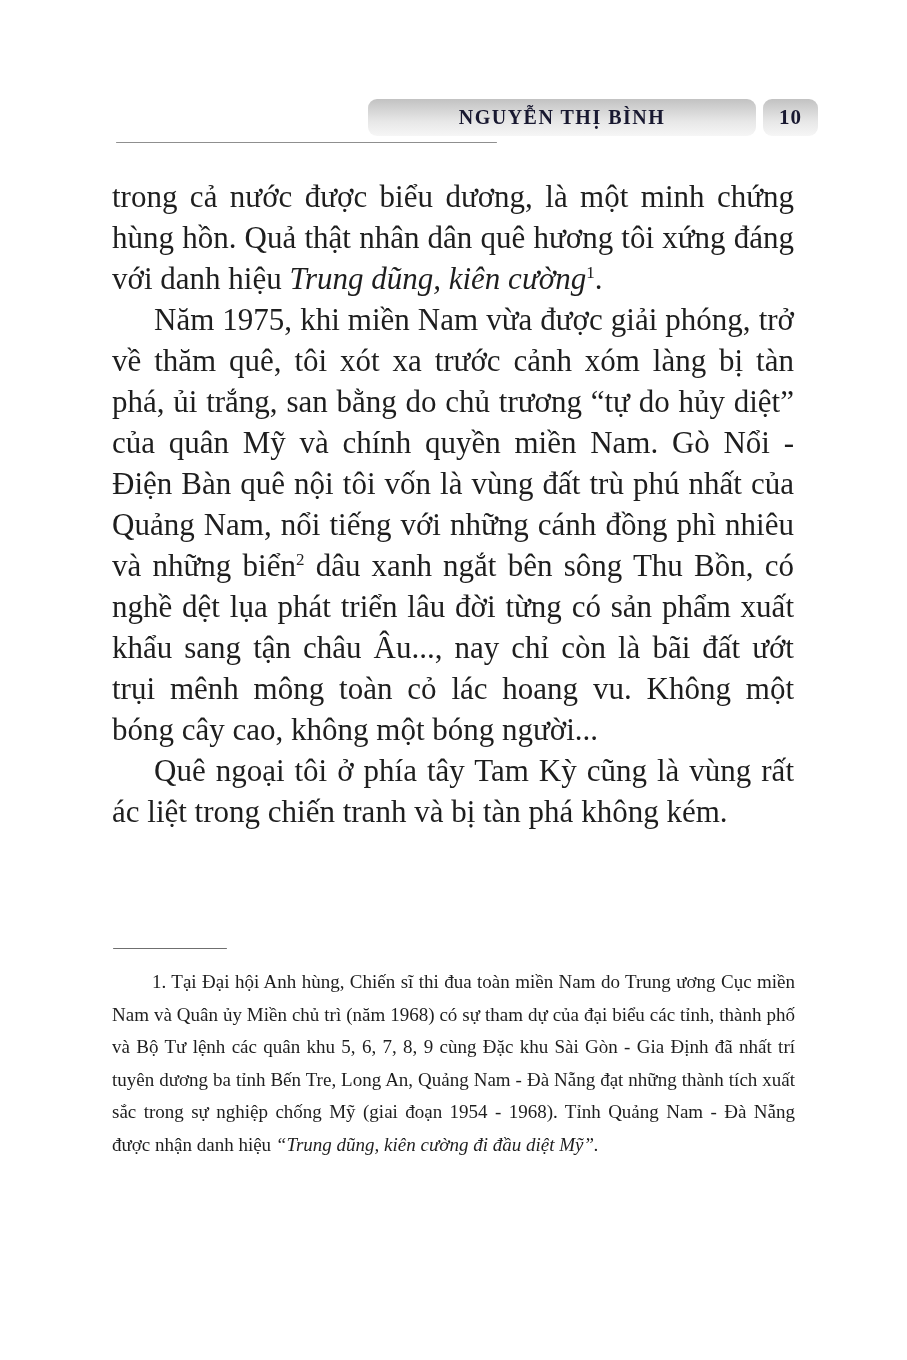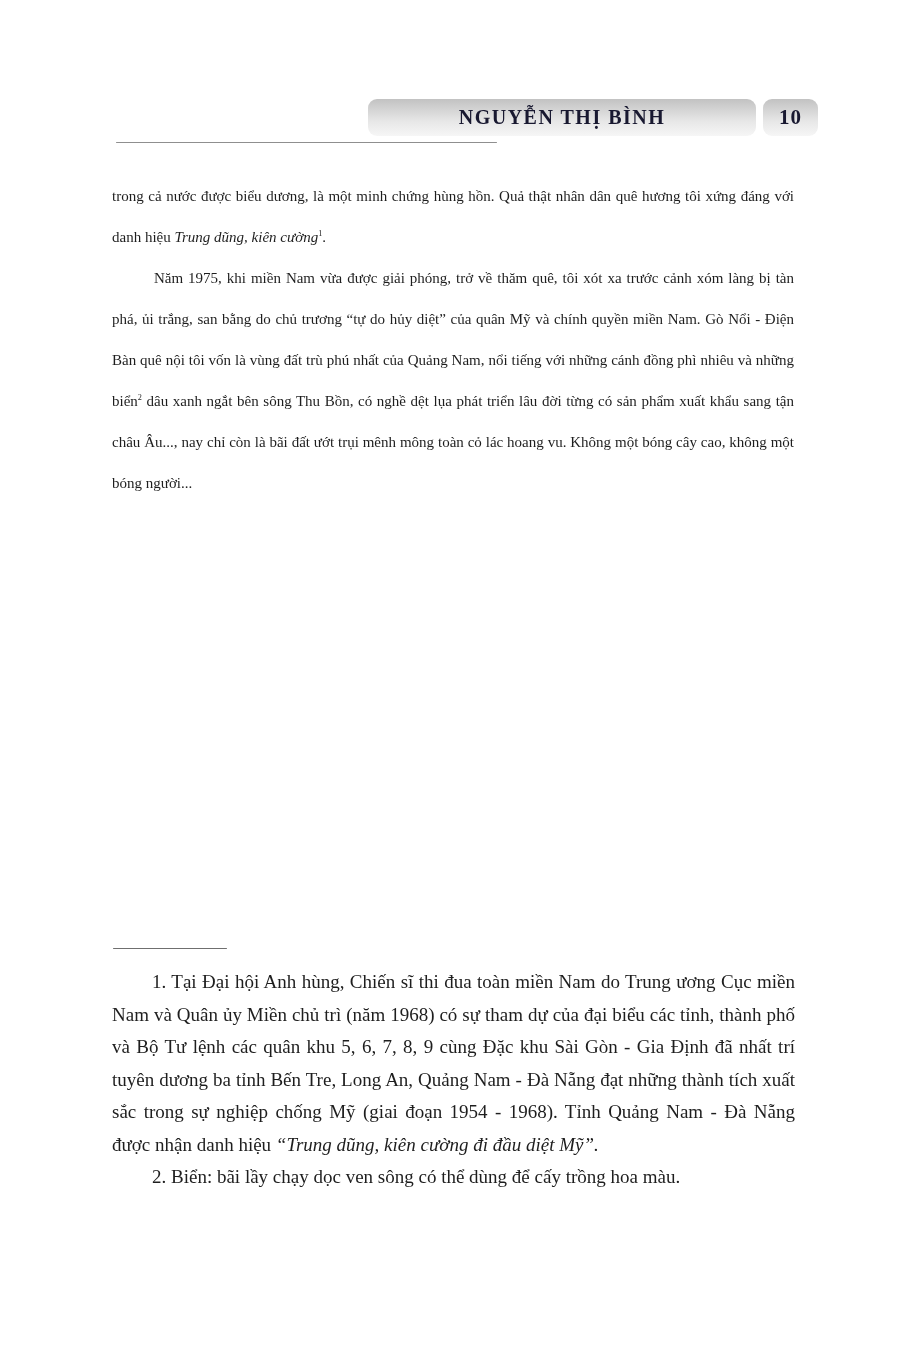--- a/index.html
+++ b/index.html
@@ -55,21 +55,21 @@
     top: 142px;
     width: 381px;
     height: 1px;
     background: #8f8f8f;
   }
   .body-text {
     position: absolute;
     left: 112px;
     top: 176px;
     width: 682px;
-    font-size: 15px;
+    font-size: 31px;
     line-height: 41px;
     text-align: justify;
   }
   .para { margin: 0; }
   .para.indent { text-indent: 42px; }
   .body-text em, .footnotes em { font-style: italic; }
   sup {
     font-size: 0.55em;
     vertical-align: super;
     line-height: 0;
@@ -107,23 +107,23 @@
     </div>
   </div>
 
   <div class="header-rule"></div>
 
   <div class="body-text">
     <p class="para"><span>trong cả nước được biểu dương, là một minh chứng hùng hồn. Quả thật nhân dân quê hương tôi xứng đáng với danh hiệu </span><em>Trung dũng, kiên cường</em><sup>1</sup><span>.</span></p>
 
     <p class="para indent"><span>Năm 1975, khi miền Nam vừa được giải phóng, trở về thăm quê, tôi xót xa trước cảnh xóm làng bị tàn phá, ủi trắng, san bằng do chủ trương “tự do hủy diệt” của quân Mỹ và chính quyền miền Nam. Gò Nổi - Điện Bàn quê nội tôi vốn là vùng đất trù phú nhất của Quảng Nam, nổi tiếng với những cánh đồng phì nhiêu và những biển</span><sup>2</sup><span> dâu xanh ngắt bên sông Thu Bồn, có nghề dệt lụa phát triển lâu đời từng có sản phẩm xuất khẩu sang tận châu Âu..., nay chỉ còn là bãi đất ướt trụi mênh mông toàn cỏ lác hoang vu. Không một bóng cây cao, không một bóng người...</span></p>
 
+    <p class="para indent"><span>Quê ngoại tôi ở phía tây Tam Kỳ cũng là vùng rất ác liệt trong chiến tranh và bị tàn phá không kém.</span></p>
 
   </div>
 
   <div class="footnote-rule"></div>
 
   <div class="footnotes">
     <p class="fnote"><span>1. Tại Đại hội Anh hùng, Chiến sĩ thi đua toàn miền Nam do Trung ương Cục miền Nam và Quân ủy Miền chủ trì (năm 1968) có sự tham dự của đại biểu các tỉnh, thành phố và Bộ Tư lệnh các quân khu 5, 6, 7, 8, 9 cùng Đặc khu Sài Gòn - Gia Định đã nhất trí tuyên dương ba tỉnh Bến Tre, Long An, Quảng Nam - Đà Nẵng đạt những thành tích xuất sắc trong sự nghiệp chống Mỹ (giai đoạn 1954 - 1968). Tỉnh Quảng Nam - Đà Nẵng được nhận danh hiệu </span><em>“Trung dũng, kiên cường đi đầu diệt Mỹ”.</em></p>
-    <p class="fnote"><span>2. Biển: bãi lầy chạy dọc ven sông có thể dùng để cấy trồng hoa màu.</span></p>
   </div>
 
 </div>
 
 </body></html>

